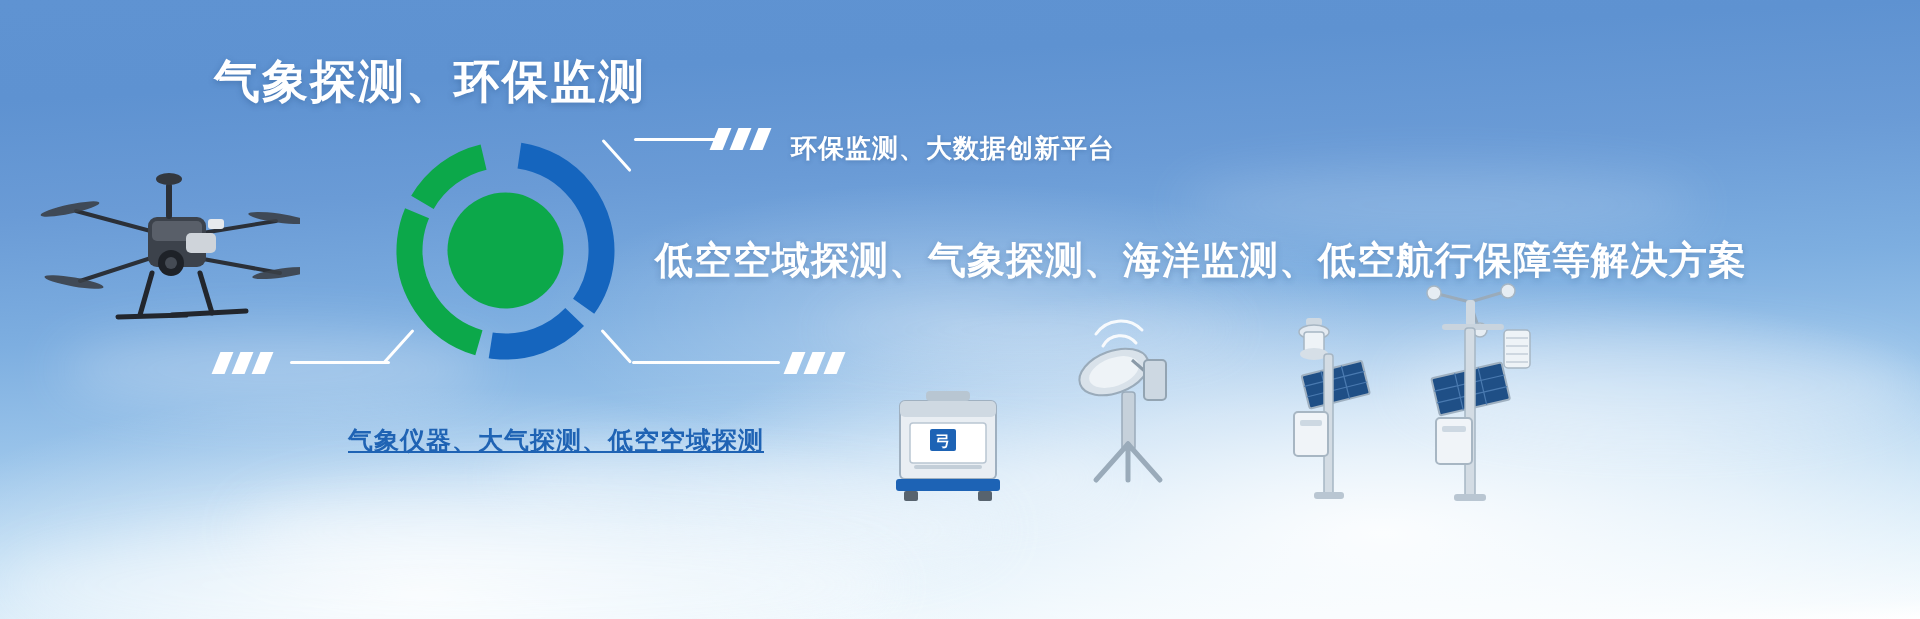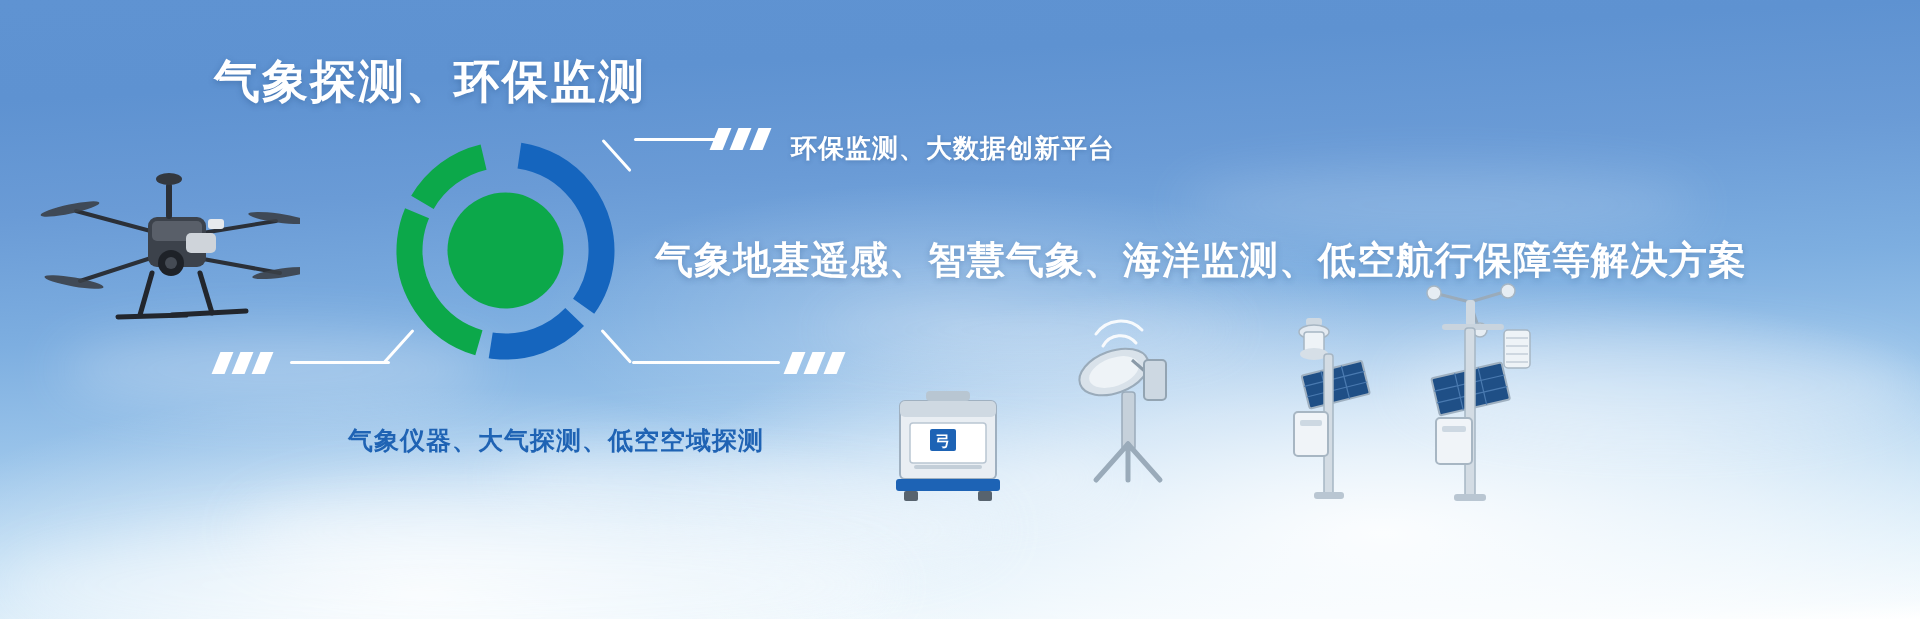--- a/index.html
+++ b/index.html
@@ -57,21 +57,21 @@
   }
   #main-desc-text {
     position:absolute; left:655px; top:235px;
     font-size:38px; font-weight:bold; color:#ffffff;
     white-space:nowrap; letter-spacing:1px;
     text-shadow:0 2px 6px rgba(30,70,120,0.28);
   }
   #callout-bottom-text {
     position:absolute; left:348px; top:424px;
     font-size:25px; font-weight:bold; color:#1f63b4;
-    white-space:nowrap; letter-spacing:1px;
+    white-space:nowrap; letter-spacing:1px;text-decoration:underline;
   }
 
   
   #drone { position:absolute; left:40px; top:155px; width:260px; height:185px; }
 
   
   .equip { position:absolute; }
   #equip-cabinet { left:892px;  top:385px; width:112px; height:118px; }
   #equip-radar   { left:1070px; top:300px; width:120px; height:185px; }
   #equip-solar1  { left:1278px; top:310px; width:105px; height:190px; }
@@ -168,21 +168,21 @@
   <div class="connector">
     <div class="conn-diag" style="left:600px; top:330px; height:44px; transform:rotate(-42deg) scaleX(-1); transform-origin:top center;"></div>
     <div class="conn-line" style="left:632px; top:361px; width:148px;"></div>
   </div>
   <div class="slashes" style="left:788px; top:352px;">
     <i></i>
       <i></i>
       <i></i>
   </div>
 
-  <div id="main-desc-text">气象地基遥感、智慧气象、海洋监测、低空航行保障等解决方案</div>
+  <div id="main-desc-text">低空空域探测、气象探测、海洋监测、低空航行保障等解决方案</div>
 
   <div class="equip" id="equip-cabinet">
     <svg width="112" height="118" viewBox="0 0 112 118">
       <rect x="8" y="16" width="96" height="78" rx="5" fill="#e9eef3" stroke="#9fb0c0" stroke-width="2"></rect>
       <rect x="8" y="16" width="96" height="16" rx="5" fill="#cfd9e2"></rect>
       <rect x="18" y="38" width="76" height="40" rx="3" fill="#ffffff" stroke="#b9c6d2" stroke-width="1.5"></rect>
       <rect x="38" y="44" width="26" height="22" rx="2" fill="#1d63b5"></rect>
       <text x="51" y="61" font-size="15" fill="#ffffff" text-anchor="middle" font-family="'Liberation Sans',sans-serif" font-weight="bold">弓</text>
       <rect x="22" y="80" width="68" height="4" rx="2" fill="#c3ced8"></rect>
       <rect x="4" y="94" width="104" height="12" rx="3" fill="#1d63b5"></rect>

